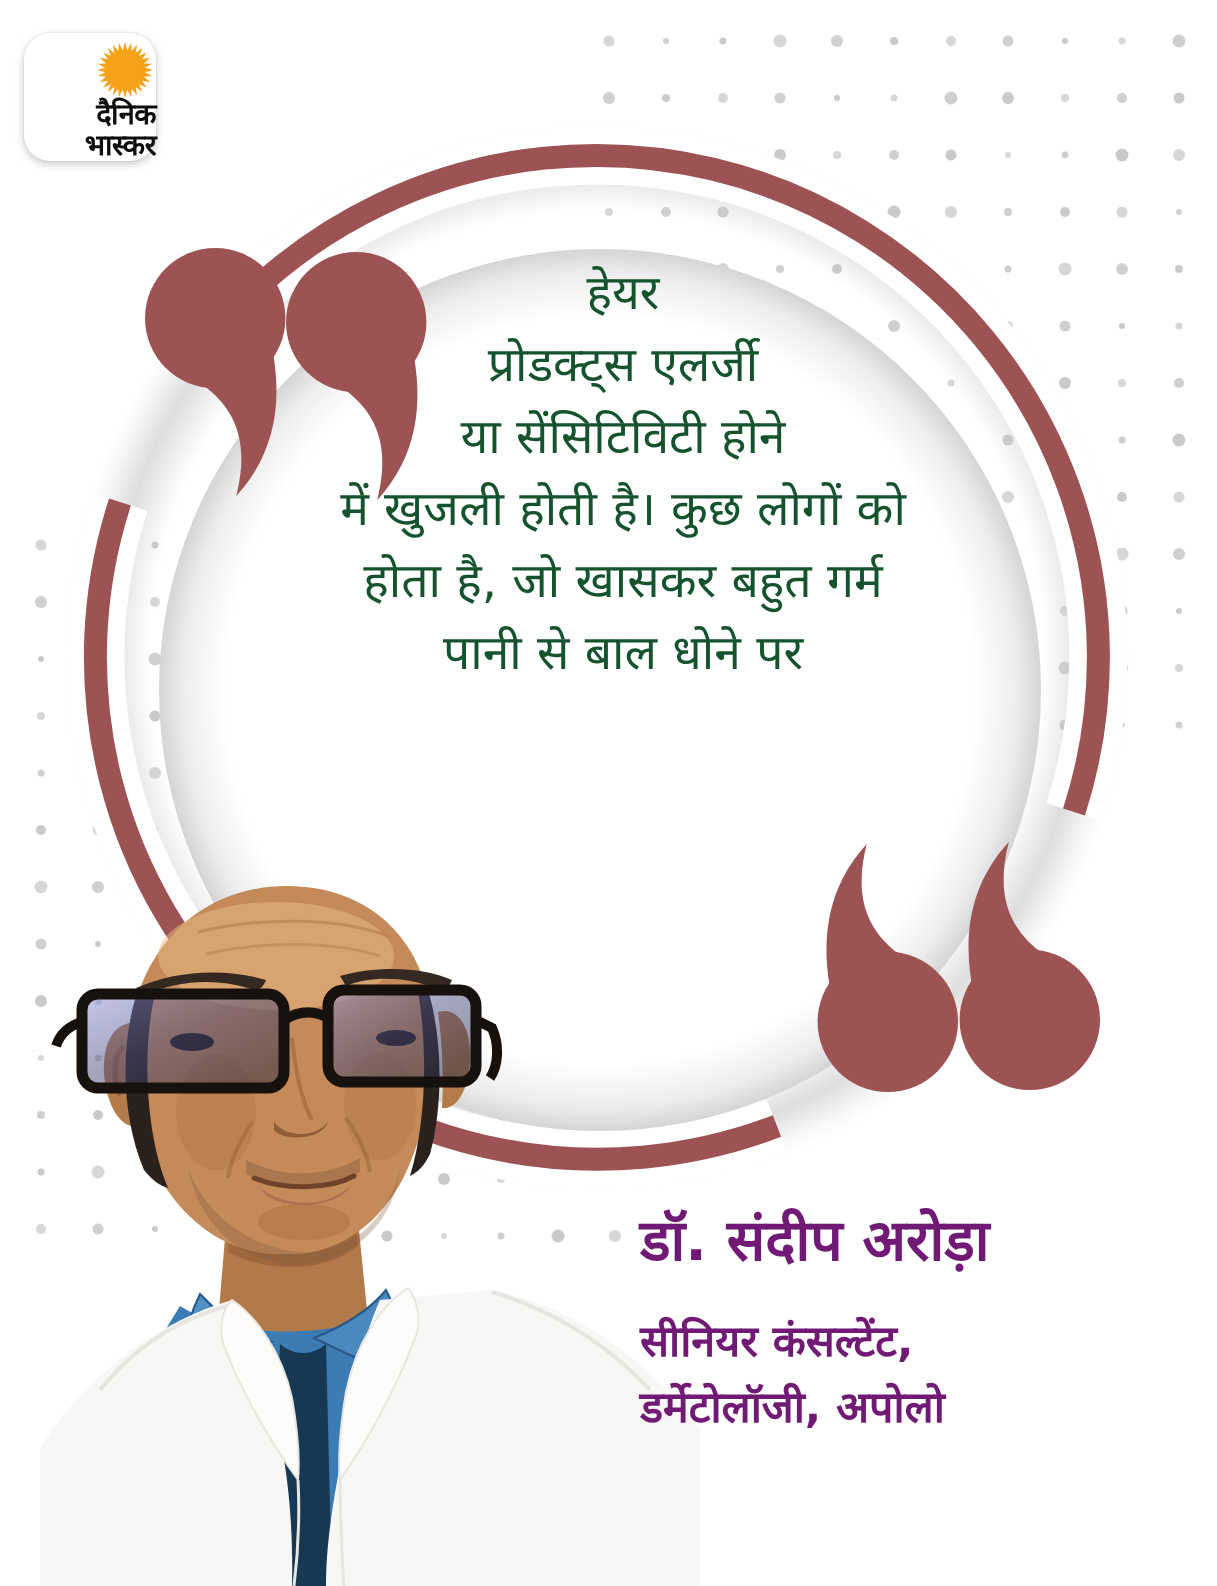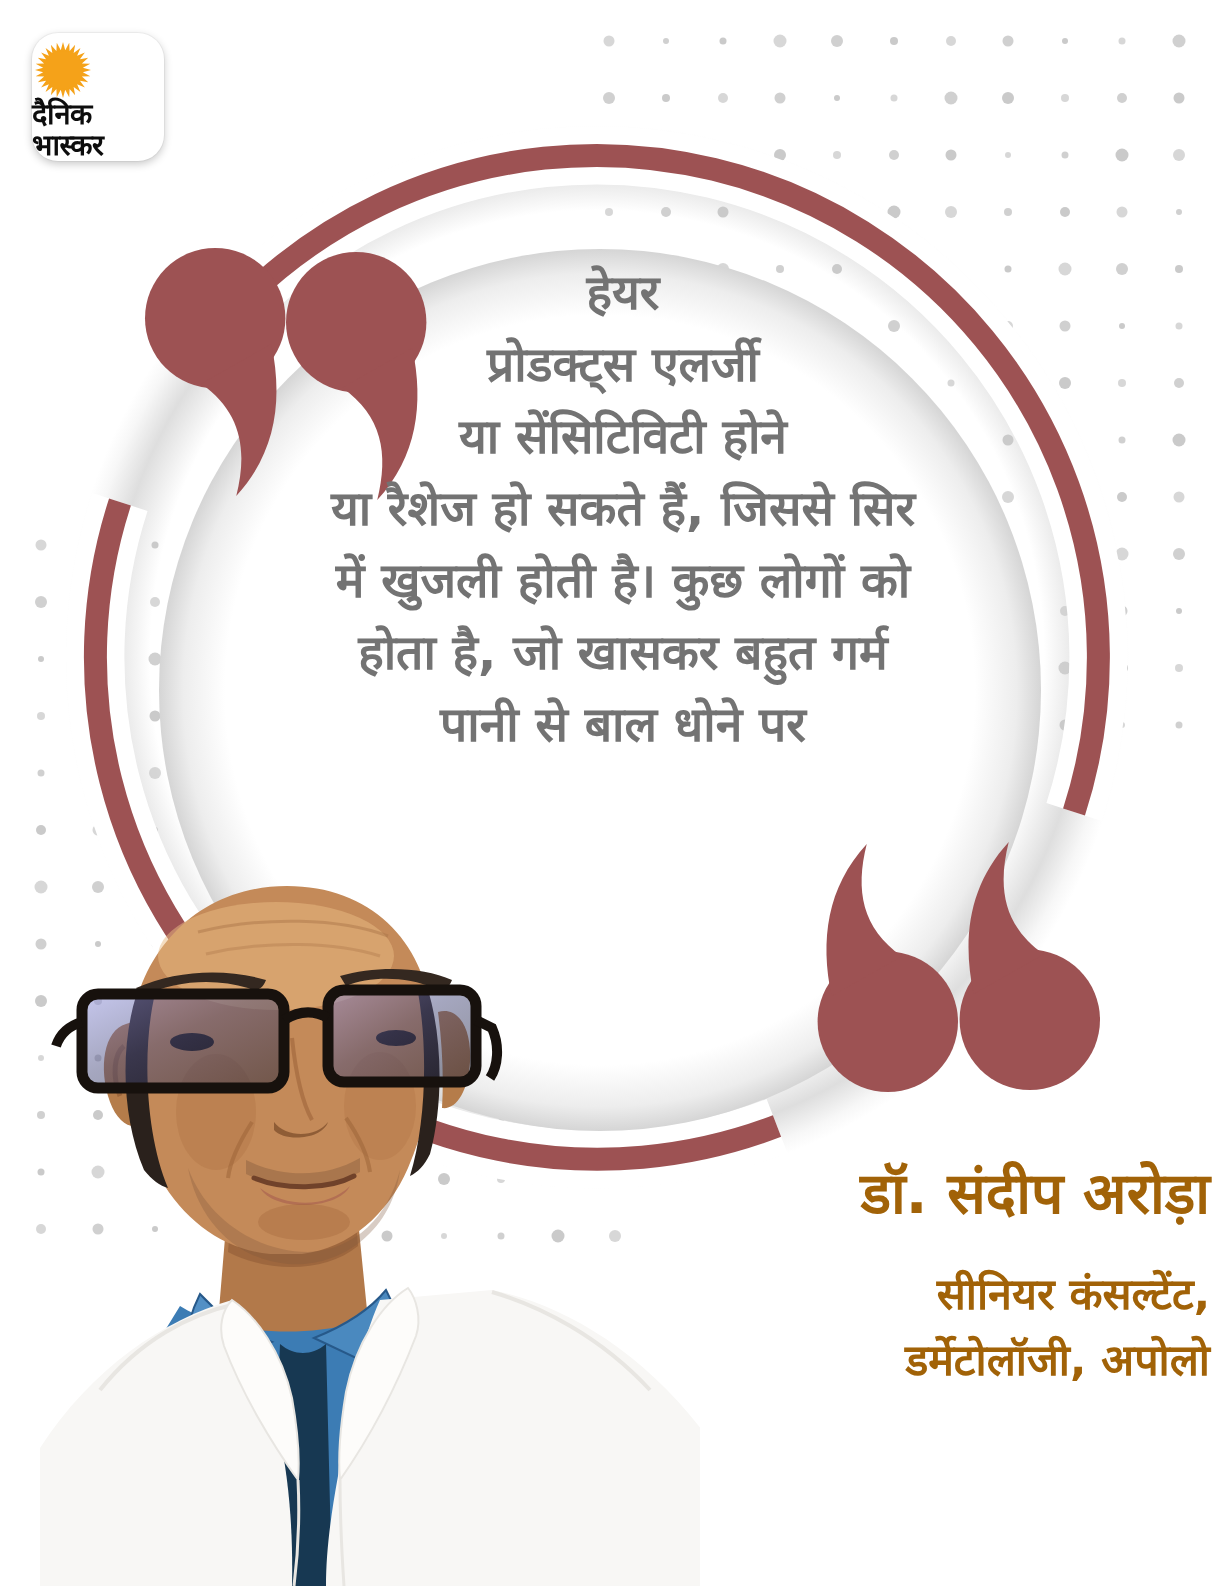--- a/index.html
+++ b/index.html
@@ -4,33 +4,33 @@
 <style>
   html,body{margin:0;padding:0;background:#ffffff;}
   .canvas{
     position:relative;width:1217px;height:1586px;background:#ffffff;overflow:hidden;
     font-family:"DejaVu Sans", sans-serif;
   }
   svg{display:block;}
   .scene{position:absolute;left:0;top:0;}
   .photo{position:absolute;left:40px;top:870px;}
   .logo-card{
-    position:absolute;left:32px;top:33px;width:132px;height:128px;background:#ffffff;
+    position:absolute;left:24px;top:33px;width:132px;height:128px;background:#ffffff;
     border-radius:26px;box-shadow:0 3px 9px rgba(0,0,0,0.22), 0 0 0 1px rgba(0,0,0,0.04);
-    display:flex;flex-direction:column;align-items:flex-start;justify-content:flex-start;
+    display:flex;flex-direction:column;align-items:flex-end;justify-content:flex-start;
   }
   .logo-sun{margin-top:8px;}
   .logo-line{font-weight:800;color:#0d0d0d;font-size:29px;line-height:31px;letter-spacing:-0.5px;text-align:center;}
   .quote-text{
     position:absolute;left:240px;top:256px;width:766px;text-align:center;
-    color:#737373;font-weight:700;font-size:48px;line-height:72px;
+    color:#14532d;font-weight:400;font-size:48px;line-height:72px;
   }
   .quote-text .qline{white-space:nowrap;}
   .attribution{
-    position:absolute;left:640px;top:1153px;width:570px;text-align:right;color:#a16207;
+    position:absolute;left:640px;top:1200px;width:570px;text-align:left;color:#701a75;
   }
   .attr-name{font-size:57px;line-height:80px;font-weight:800;white-space:nowrap;}
   .attr-title{font-size:43px;line-height:66px;font-weight:600;margin-top:28px;}
 </style>
 </head>
 <body>
 
 <div class="canvas">
 
   <svg class="scene" width="1217" height="1586" viewBox="0 0 1217 1586">
@@ -355,21 +355,20 @@
         <path d="M42,152 C28,156 20,164 16,176" stroke="#17110d" stroke-width="10" fill="none"></path>
         <path d="M436,150 L452,158 C460,176 458,196 450,208" stroke="#17110d" stroke-width="10" fill="none"></path>
       </g>
     </g>
   </svg>
 
   <div class="quote-text">
       <div class="qline">हेयर</div>
       <div class="qline">प्रोडक्ट्स एलर्जी</div>
       <div class="qline">या सेंसिटिविटी होने</div>
-      <div class="qline">या रैशेज हो सकते हैं, जिससे सिर</div>
       <div class="qline">में खुजली होती है। कुछ लोगों को</div>
       <div class="qline">होता है, जो खासकर बहुत गर्म</div>
       <div class="qline">पानी से बाल धोने पर</div>
     </div>
 
   <div class="attribution">
     <div class="attr-name">डॉ. संदीप अरोड़ा</div>
     <div class="attr-title">
         <div class="tline">सीनियर कंसल्टेंट,</div>
         <div class="tline">डर्मेटोलॉजी, अपोलो</div>

